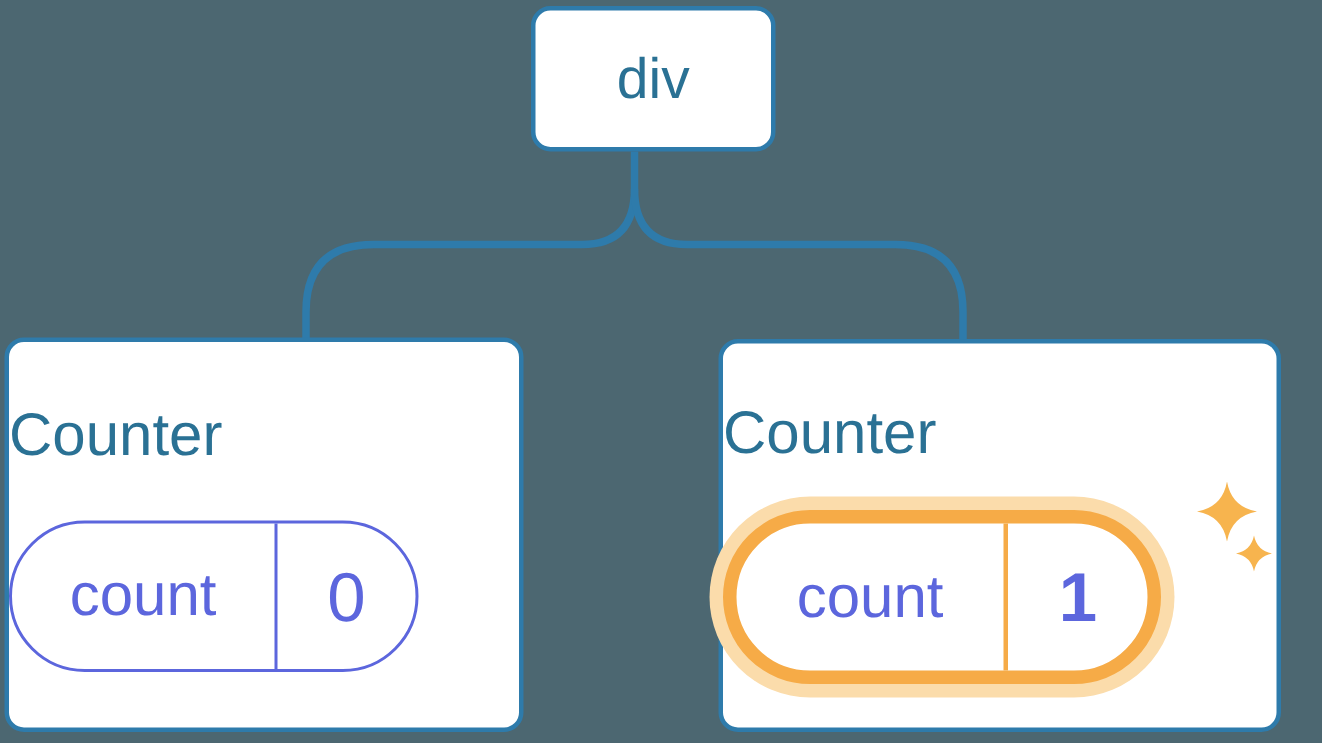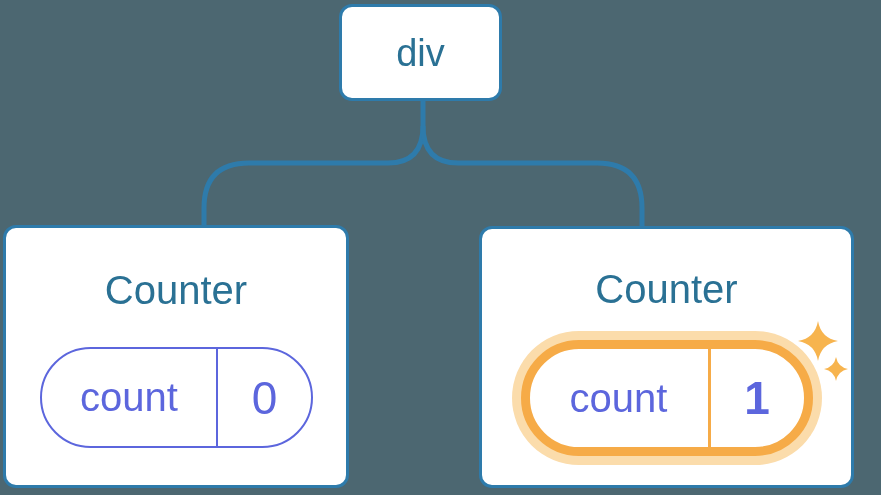--- a/index.html
+++ b/index.html
@@ -17,38 +17,38 @@
     position:relative;
     width:881px;height:495px;
     background:var(--background);
     overflow:hidden;
     font-family:"Liberation Sans","DejaVu Sans",sans-serif;
   }
   .connector-svg{position:absolute;left:0;top:0;}
   .connector-svg path{stroke:var(--node-blue);stroke-width:5;fill:none;stroke-linejoin:round;}
 
   .node-root{
-    position:absolute;left:339px;top:4px;width:163px;height:97px;
+    position:absolute;left:354px;top:4px;width:163px;height:97px;
     background:var(--card-white);
     border:3px solid var(--node-blue);
     border-radius:13px;
     box-sizing:border-box;
     display:flex;align-items:center;justify-content:center;
   }
   .node-root .root-label{
     font-size:38px;font-weight:500;color:var(--text-blue);line-height:1;
   }
 
   .card{
     position:absolute;
     background:var(--card-white);
     border:3px solid var(--node-blue);
     border-radius:13px;
     box-sizing:border-box;
-    display:flex;flex-direction:column;align-items:center;
+    display:flex;flex-direction:column;align-items:flex-start;
   }
   .card-left{left:3px;top:225px;width:346px;height:263px;padding-top:42px;}
   .card-right{left:479px;top:226px;width:375px;height:262px;padding-top:40px;}
 
   .card-title{
     font-size:40px;font-weight:500;color:var(--text-blue);
     line-height:40px;
   }
 
   .pill{

